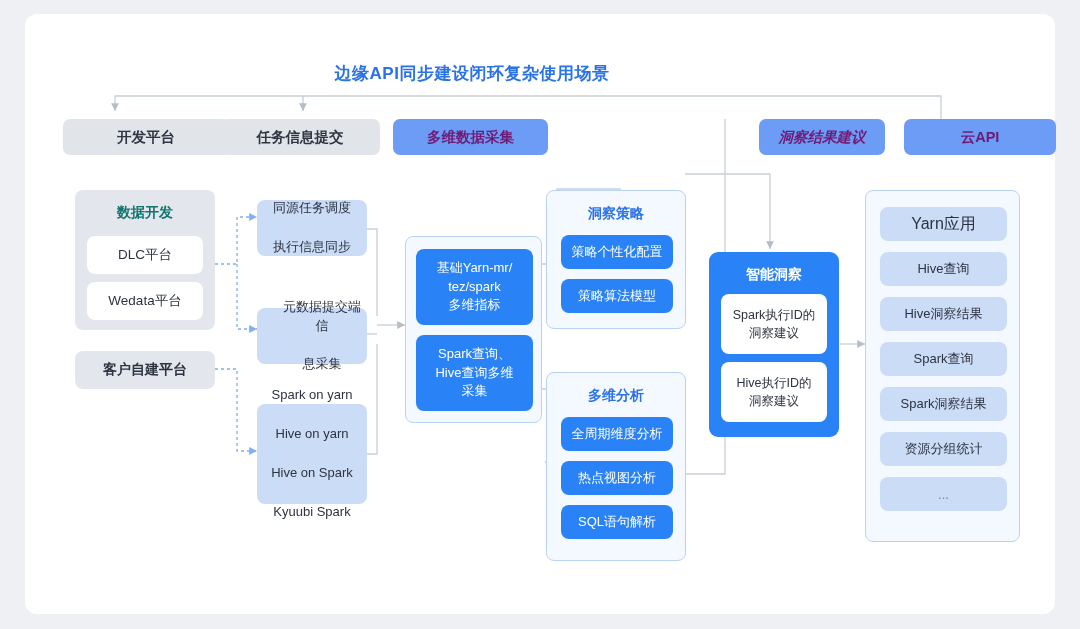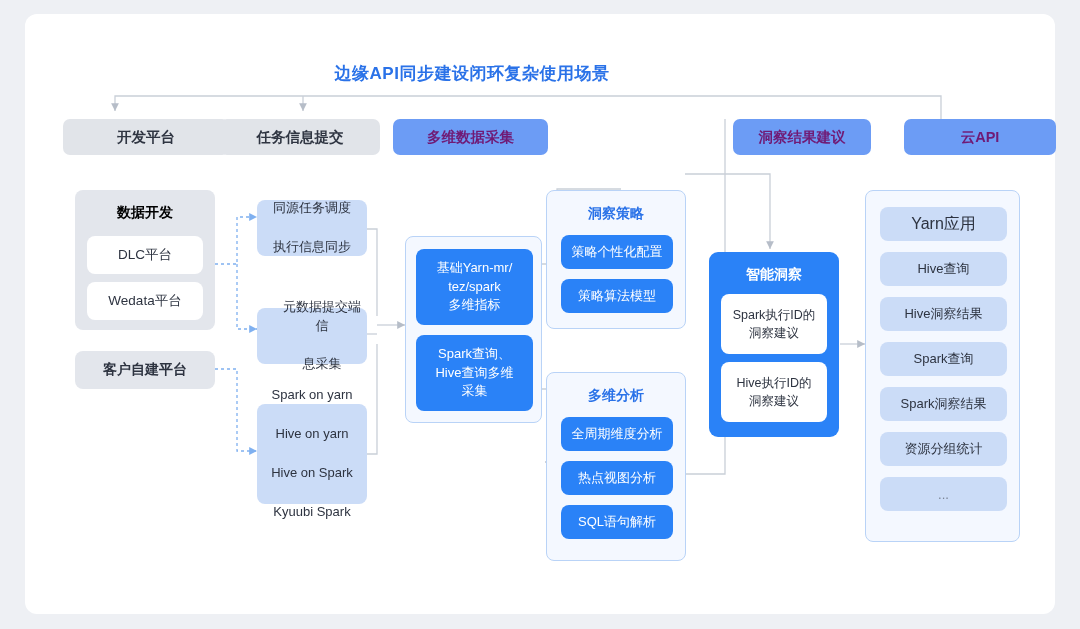--- a/index.html
+++ b/index.html
@@ -99,29 +99,29 @@
 
   <div class="tab grey" style="left:38px;  width:166px;">
       <span>开发平台</span>
     </div>
   <div class="tab grey" style="left:195px; width:160px;">
       <span>任务信息提交</span>
     </div>
   <div class="tab blue" style="left:368px; width:155px;">
       <span>多维数据采集</span>
     </div>
-  <div class="tab blue" style="left:708px; width:138px;">
+  <div class="tab blue" style="left:734px; width:126px;font-style:italic;">
       <span>洞察结果建议</span>
     </div>
   <div class="tab blue" style="left:879px; width:152px;">
       <span>云API</span>
     </div>
 
   <div class="box greygroup" style="left:50px; top:176px; width:140px; height:140px; display:block;">
-    <div class="grouptitle" style="top:14px; color:#000000;">数据开发</div>
+    <div class="grouptitle" style="top:14px; color:#0f766e;">数据开发</div>
     <div class="box white" style="left:12px; top:46px; width:116px; height:38px; font-size:13.5px;">DLC平台</div>
     <div class="box white" style="left:12px; top:92px; width:116px; height:38px; font-size:13.5px;">Wedata平台</div>
   </div>
 
   <div class="box greygroup" style="left:50px; top:337px; width:140px; height:38px; font-size:14px; font-weight:bold; color:#2d3340;">客户自建平台</div>
 
   <div class="box lightblue lines" style="left:232px; top:186px; width:110px; height:56px; font-size:13px; flex-direction:column;">
     <div>同源任务调度</div>
     <div>执行信息同步</div>
   </div>

